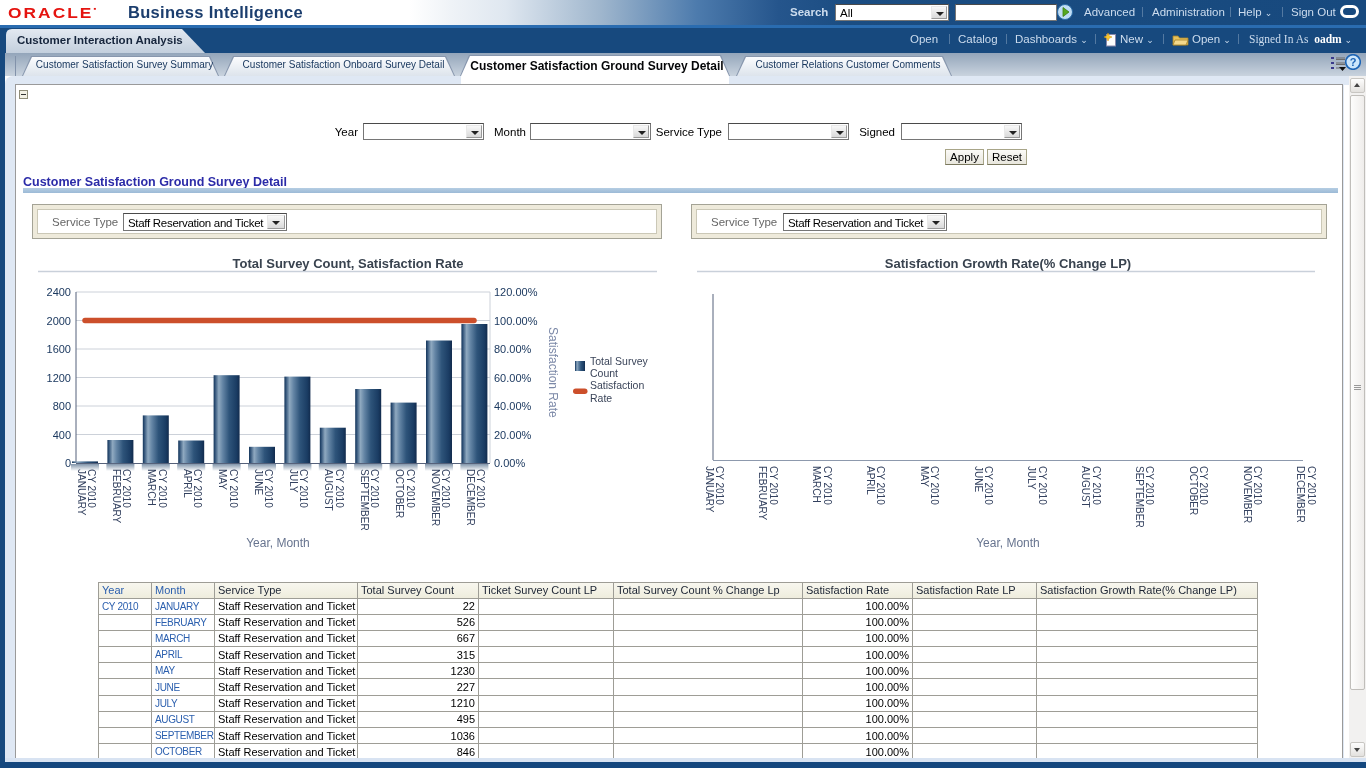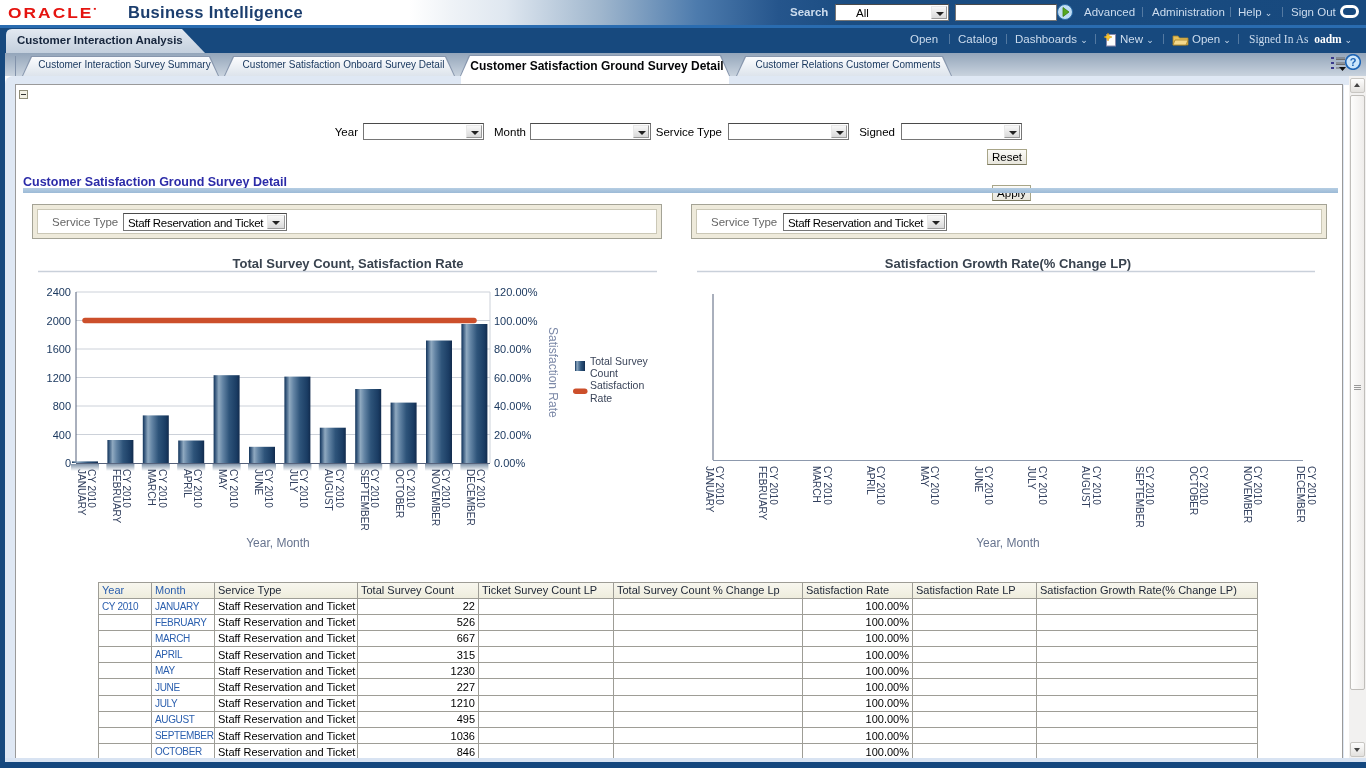--- a/index.html
+++ b/index.html
@@ -13,21 +13,21 @@
 <body>
 
 <div class="abs" style="left:0;top:0;width:1366px;height:25px;background:linear-gradient(90deg,#ffffff 0%,#ffffff 30%,#eff3f7 33%,#dfe7f0 37%,#9fb6cd 44%,#4d7bad 51%,#25558c 57%,#1b4d82 62%,#17497e 100%);"></div>
 <div class="abs" style="left:0;top:25px;width:1366px;height:3px;background:#2a6cb0;"></div>
 
 <div class="abs" style="left:8px;top:4px;width:104px;height:17px;color:#e51410;font-weight:bold;font-size:17px;letter-spacing:2px;transform:scale(1.02,0.9);transform-origin:left top;font-family:'Liberation Sans',sans-serif;">ORACLE<span style="font-size:8px;vertical-align:7px;letter-spacing:0;">▪</span></div>
 <div class="abs" style="left:128px;top:3px;color:#1c3e6e;font-weight:bold;font-size:16.5px;letter-spacing:0.3px;">Business Intelligence</div>
 
 <div class="abs lnk" style="left:790px;top:6px;font-weight:bold;">Search</div>
 <div class="abs wsel" style="left:835px;top:4px;width:114px;height:17px;">
-  <div style="position:absolute;left:4px;top:2px;color:#000;font-size:11.5px;margin-left:16px;">All</div>
+  <div style="position:absolute;left:4px;top:2px;color:#000;font-size:11.5px;">All</div>
   <div class="ddbtn"></div>
 </div>
 <div class="abs wsel" style="left:955px;top:4px;width:102px;height:17px;"></div>
 <svg class="abs" style="left:1057px;top:4px;" width="16" height="16">
     <circle cx="8" cy="8" r="7.5" fill="#bfddf5"></circle>
     <circle cx="8" cy="8" r="7.5" fill="none" stroke="#2d6da8" stroke-width="1"></circle>
     <path d="M6 3.5L12 8L6 12.5Z" fill="#55a820" stroke="#3c7d12" stroke-width="0.8"></path>
   </svg>
 <div class="abs lnk" style="left:1084px;top:6px;">Advanced</div>
 <div class="abs sep" style="left:1141px;top:5px;">|</div>
@@ -60,21 +60,21 @@
 <div class="abs lnk" style="left:1192px;top:33px;">Open <span style="font-size:9px;">⌄</span></div>
 <div class="abs sep" style="left:1237px;top:32px;">|</div>
 <div class="abs lnk" style="left:1249px;top:33px;font-family:Liberation Serif, serif;">Signed In As&nbsp; <b style="color:#fff;">oadm</b> <span style="font-size:9px;">⌄</span></div>
 
 <div class="abs" style="left:5px;top:53px;width:1361px;height:23px;background:linear-gradient(#93a5ba,#c9d3de);"></div>
 <div class="abs" style="left:0;top:53px;width:5px;height:715px;background:#17497e;"></div>
 <div class="abs" style="left:15px;top:56px;width:1px;height:20px;background:#8292aa;"></div>
 
 <div class="abs" style="left:22px;top:56px;width:197px;height:20px;background:#8796ad;clip-path:polygon(9px 0,calc(100% - 9px) 0,100% 100%,0 100%);">
  <div style="position:absolute;left:1px;top:1px;right:1px;bottom:0;background:linear-gradient(#fbfcfe,#dde4ec);clip-path:polygon(9px 0,calc(100% - 9px) 0,100% 100%,0 100%);"></div>
- <div style="position:absolute;left:0;right:0;top:3px;text-align:center;padding-left:8px;color:#16355c;font-size:10px;white-space:nowrap;">Customer Interaction Survey Summary</div>
+ <div style="position:absolute;left:0;right:0;top:3px;text-align:center;padding-left:8px;color:#16355c;font-size:10px;white-space:nowrap;">Customer Satisfaction Survey Summary</div>
 </div>
 <div class="abs" style="left:224px;top:56px;width:231px;height:20px;background:#8796ad;clip-path:polygon(9px 0,calc(100% - 9px) 0,100% 100%,0 100%);">
  <div style="position:absolute;left:1px;top:1px;right:1px;bottom:0;background:linear-gradient(#fbfcfe,#dde4ec);clip-path:polygon(9px 0,calc(100% - 9px) 0,100% 100%,0 100%);"></div>
  <div style="position:absolute;left:0;right:0;top:3px;text-align:center;padding-left:8px;color:#16355c;font-size:10px;white-space:nowrap;">Customer Satisfaction Onboard Survey Detail</div>
 </div>
 
 <div class="abs" style="left:460px;top:55px;width:270px;height:21px;background:#8796ad;clip-path:polygon(9px 0,calc(100% - 9px) 0,100% 100%,0 100%);">
  <div style="position:absolute;left:1px;top:1px;right:1px;bottom:0;background:#fff;clip-path:polygon(9px 0,calc(100% - 9px) 0,100% 100%,0 100%);"></div>
  <div style="position:absolute;left:0;right:0;top:4px;text-align:center;padding-left:4px;color:#050608;font-size:12px;font-weight:bold;white-space:nowrap;">Customer Satisfaction Ground Survey Detail</div>
 </div>
@@ -121,21 +121,21 @@
     <div class="ddbtn"></div>
   </div>
 <div class="abs" style="left:640px;top:126px;width:82px;text-align:right;color:#000;font-size:11.5px;">Service Type</div>
 <div class="abs wsel" style="left:728px;top:123px;width:121px;height:17px;">
     <div class="ddbtn"></div>
   </div>
 <div class="abs" style="left:837px;top:126px;width:58px;text-align:right;color:#000;font-size:11.5px;">Signed</div>
 <div class="abs wsel" style="left:901px;top:123px;width:121px;height:17px;">
     <div class="ddbtn"></div>
   </div>
-<div class="abs" style="left:992px;top:149px;width:39px;height:16px;background:linear-gradient(#fbfaf7,#e8e6dd);border:1px solid #a8a588;border-bottom-color:#7a785e;text-align:center;font-size:11.5px;line-height:14px;color:#000;margin-top:36px;">Apply</div>
+<div class="abs" style="left:945px;top:149px;width:39px;height:16px;background:linear-gradient(#fbfaf7,#e8e6dd);border:1px solid #a8a588;border-bottom-color:#7a785e;text-align:center;font-size:11.5px;line-height:14px;color:#000;">Apply</div>
 <div class="abs" style="left:987px;top:149px;width:40px;height:16px;background:linear-gradient(#fbfaf7,#e8e6dd);border:1px solid #a8a588;border-bottom-color:#7a785e;text-align:center;font-size:11.5px;line-height:14px;color:#000;">Reset</div>
 
 <div class="abs" style="left:23px;top:176px;height:14px;line-height:13px;color:#2b2ba8;font-weight:bold;font-size:12.5px;">Customer Satisfaction Ground Survey Detail</div>
 <div class="abs" style="left:23px;top:188px;width:1315px;height:5px;background:linear-gradient(#b5cde3,#9cbad6);"></div>
 
 <div class="abs" style="left:32px;top:204px;width:630px;height:35px;border:1px solid #a4a396;background:#eeeadb;">
 <div style="position:absolute;left:4px;top:4px;right:4px;bottom:4px;border:1px solid #cbc8b7;background:#fff;"></div>
   </div>
 <div class="abs" style="left:52px;top:216px;color:#666;font-size:11.5px;">Service Type</div>
 <div class="abs wsel" style="left:123px;top:213px;width:164px;height:18px;">

